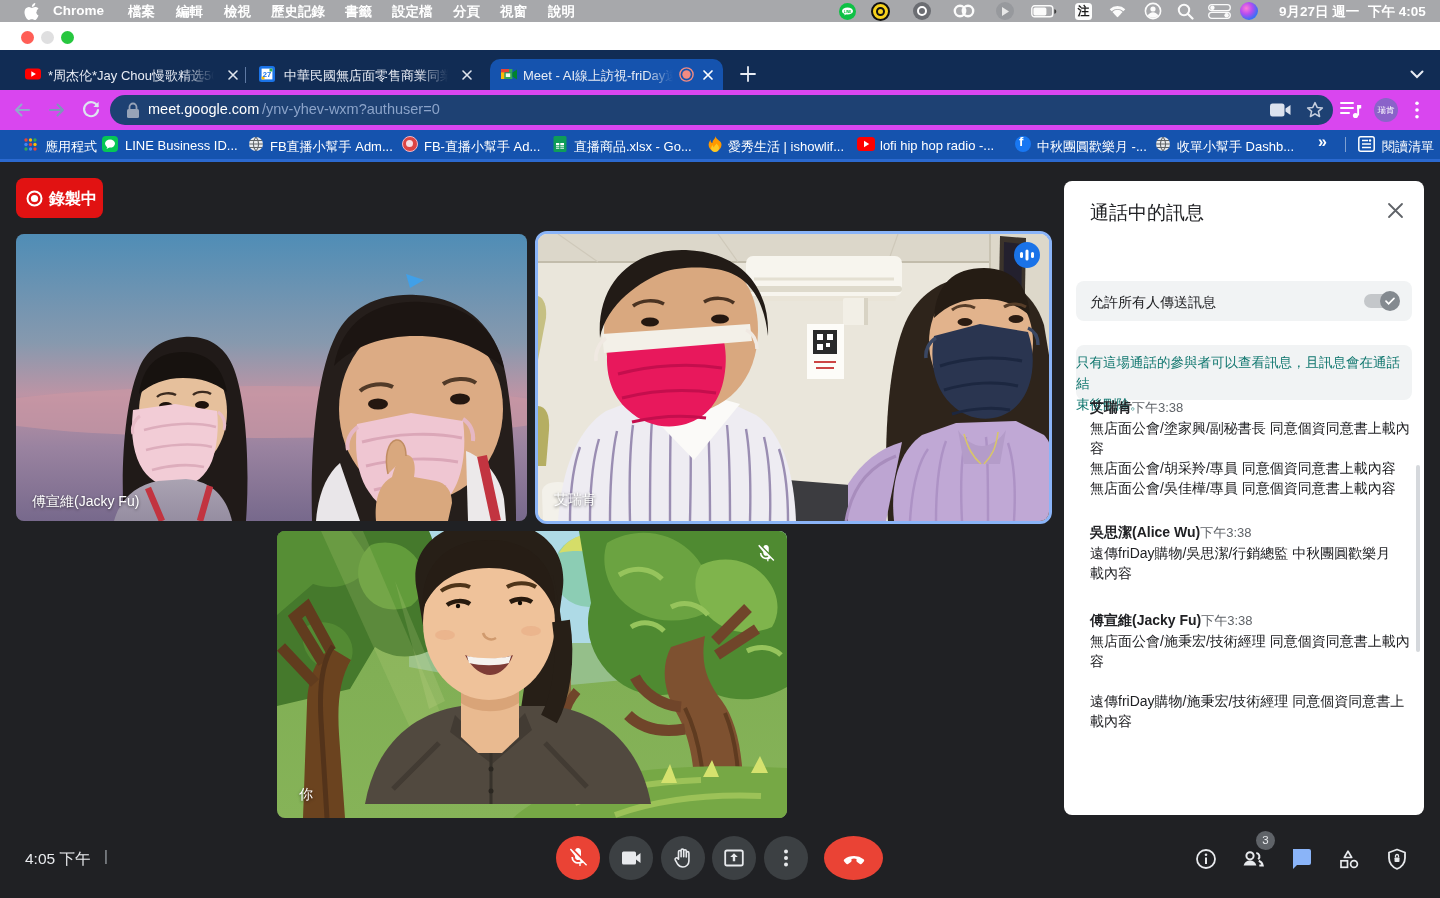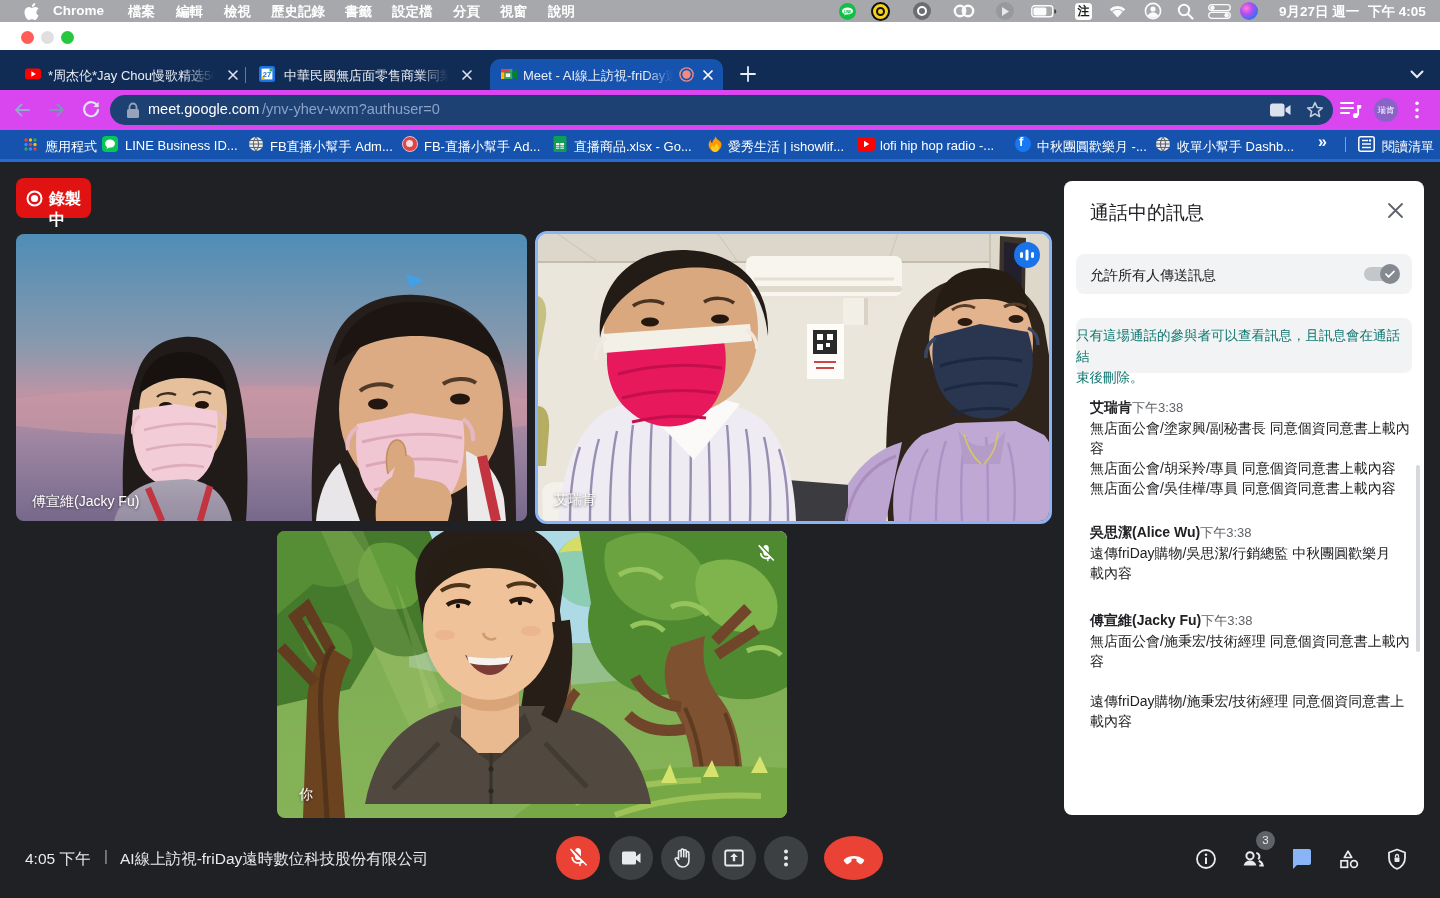--- a/index.html
+++ b/index.html
@@ -33,32 +33,32 @@
   
   #bmbar { position:absolute; left:0; top:130px; width:1440px; height:29px; background:#1553ae;
     color:#fff; font-size:13px; }
   #bmline { position:absolute; left:0; top:159px; width:1440px; height:3px; background:#2b69cf; }
   .bm { position:absolute; top:6px; white-space:nowrap; }
   .bmtxt { position:absolute; top:8px; white-space:nowrap; }
 
   
   #content { position:absolute; left:0; top:162px; width:1440px; height:736px; background:#202124; }
 
-  #recbadge { position:absolute; left:16px; top:16px; width:75px; height:40px; border-radius:8px;
+  #recbadge { position:absolute; left:16px; top:16px; width:87px; height:40px; border-radius:8px;
     background:#e11212; color:#fff; }
   #recbadge span { position:absolute; left:33px; top:11px; font-size:16px; font-weight:bold; }
 
   .tile { position:absolute; border-radius:8px; overflow:hidden; background:#3c4043; }
   .tlabel { position:absolute; left:16px; bottom:10px; color:#fff; font-size:14px;
     text-shadow:0 1px 3px rgba(0,0,0,.6); z-index:5; }
 
   
   #panel { position:absolute; left:1064px; top:19px; width:360px; height:634px; background:#fff;
     border-radius:8px; color:#202124; }
-  .gbox { position:absolute; left:12px; width:336px; background:#f1f3f4; border-radius:8px; }
+  .gbox { position:absolute; left:12px; width:336px; background:#f1f3f4; border-radius:8px;margin-top:27px; }
   .msg { position:absolute; left:26px; width:312px; font-size:14px; line-height:20px; color:#202124; }
   .mname { font-weight:bold; }
   .mtime { color:#5f6368; font-size:13px; }
 
   
   #botbar { position:absolute; left:0; top:656px; width:1440px; height:80px; color:#e8eaed; }
   .cbtn { position:absolute; top:18px; width:44px; height:44px; border-radius:50%; background:#3c4043; }
   .cbtn.red { background:#ea4335; }
   .cbtn svg { position:absolute; left:10px; top:10px; }
 </style>
@@ -524,21 +524,20 @@
       <span class="mname">傅宣維(Jacky Fu)</span><span class="mtime">下午3:38</span><br>
       <span style="white-space:nowrap">無店面公會/施秉宏/技術經理 同意個資同意書上載內</span><br>容<br>
       <br>
       <span style="white-space:nowrap">遠傳friDay購物/施秉宏/技術經理 同意個資同意書上</span><br>載內容
     </div>
     <div class="abs" style="left:352px;top:284px;width:4px;height:187px;border-radius:2px;background:#d5d8dc"></div>
   </div>
   <div id="botbar">
     <span class="abs" style="left:25px;top:31px;font-size:15.5px">4:05 下午</span>
     <span class="abs" style="left:104px;top:29px;font-size:15px;color:#9aa0a6">|</span>
-    <span class="abs" style="left:120px;top:31px;font-size:15.5px">AI線上訪視-friDay遠時數位科技股份有限公司</span>
     <div class="cbtn red" style="left:556px">
       <svg width="24" height="24" viewBox="0 0 24 24">
           <path fill="#fff" d="M15 10.6V5a3 3 0 00-5.9-.7l5.9 5.9zM9 9.9V11a3 3 0 004.2 2.7l1.5 1.5A5 5 0 017 11h-1.7a6.7 6.7 0 008 6.6V20h1.4v-2.4a6.6 6.6 0 002.4-.9l3 3 1-1L4.9 2.5l-1 1z"></path>
         </svg>
     </div>
     <div class="cbtn" style="left:609px">
       <svg width="24" height="24" viewBox="0 0 24 24">
           <path fill="#e8eaed" d="M17 10.5V7a1.5 1.5 0 00-1.5-1.5h-11A1.5 1.5 0 003 7v10a1.5 1.5 0 001.5 1.5h11A1.5 1.5 0 0017 17v-3.5l4.5 3.5v-10z"></path>
         </svg>
     </div>

